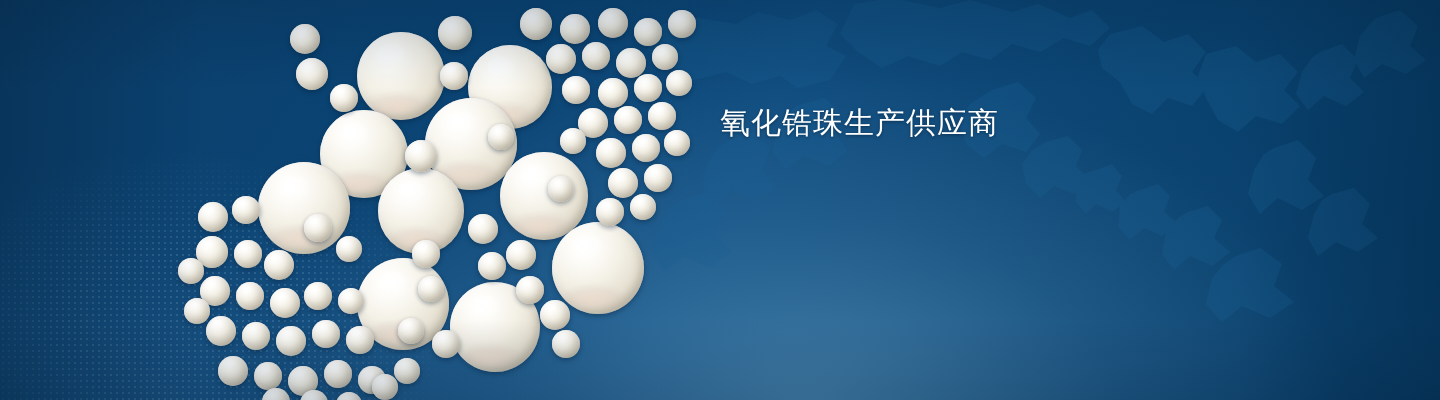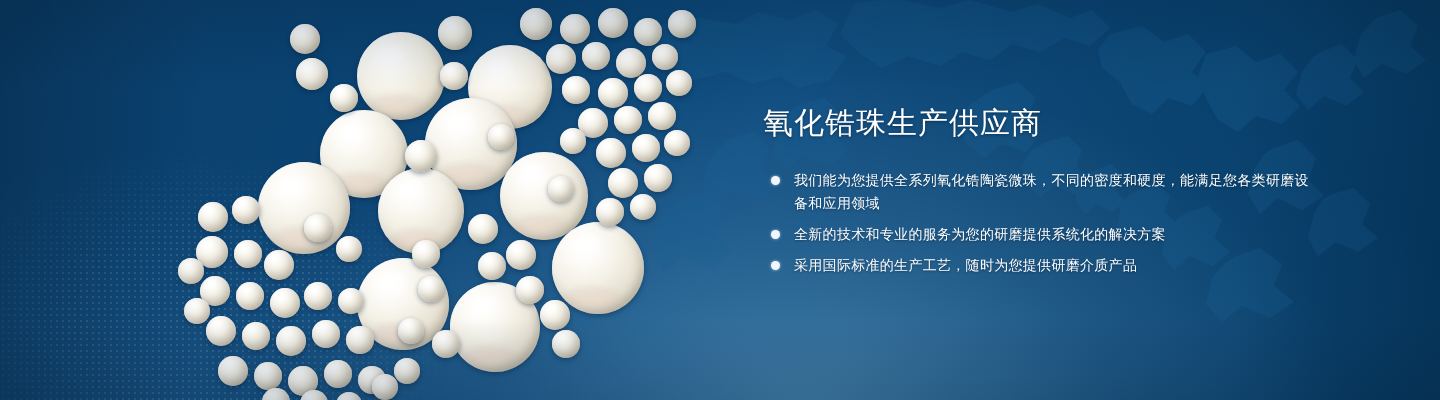--- a/index.html
+++ b/index.html
@@ -103,21 +103,21 @@
     width: 62%;
     height: 24%;
     border-radius: 50%;
     background: radial-gradient(ellipse at 50% 60%, rgba(236,212,196,0.55) 0%, rgba(214,186,178,0.20) 55%, rgba(255,255,255,0) 100%);
     filter: blur(2px);
   }
 
   
   .copy {
     position: absolute;
-    left: 763px;
+    left: 720px;
     top: 104px;
     width: 560px;
   }
   .headline {
     margin: 0;
     color: #ffffff;
     font-size: 30px;
     font-weight: 500;
     letter-spacing: 1px;
     line-height: 38px;
@@ -266,29 +266,15 @@
     <div class="bead" style="left:488px; top:124px; width:26px; height:26px;"></div>
     <div class="bead" style="left:372px; top:374px; width:26px; height:26px;"></div>
     <div class="bead" style="left:178px; top:258px; width:26px; height:26px;"></div>
     <div class="bead" style="left:184px; top:298px; width:26px; height:26px;"></div>
   </div>
 
   <div class="bg-vignette"></div>
 
   <div class="copy">
     <h1 class="headline">氧化锆珠生产供应商</h1>
-    <ul class="points">
-      <li class="point">
-        <span class="dot"></span>
-        <span>我们能为您提供全系列氧化锆陶瓷微珠，不同的密度和硬度，能满足您各类研磨设备和应用领域</span>
-      </li>
-      <li class="point">
-        <span class="dot"></span>
-        <span>全新的技术和专业的服务为您的研磨提供系统化的解决方案</span>
-      </li>
-      <li class="point">
-        <span class="dot"></span>
-        <span>采用国际标准的生产工艺，随时为您提供研磨介质产品</span>
-      </li>
-    </ul>
   </div>
 
 </div>
 
 </body></html>

